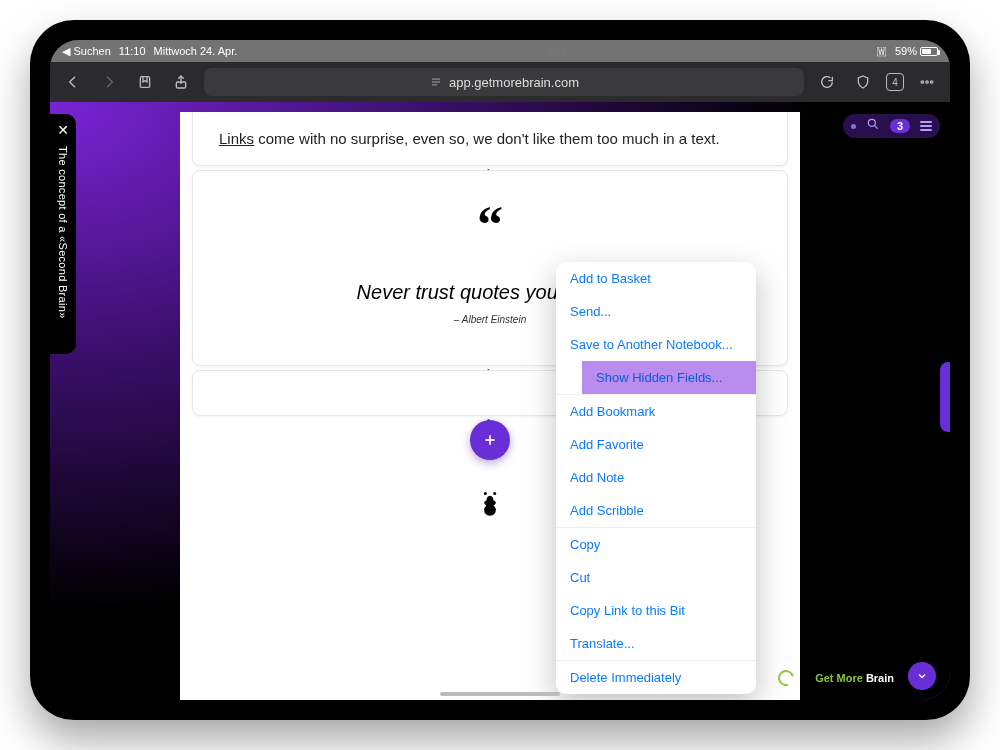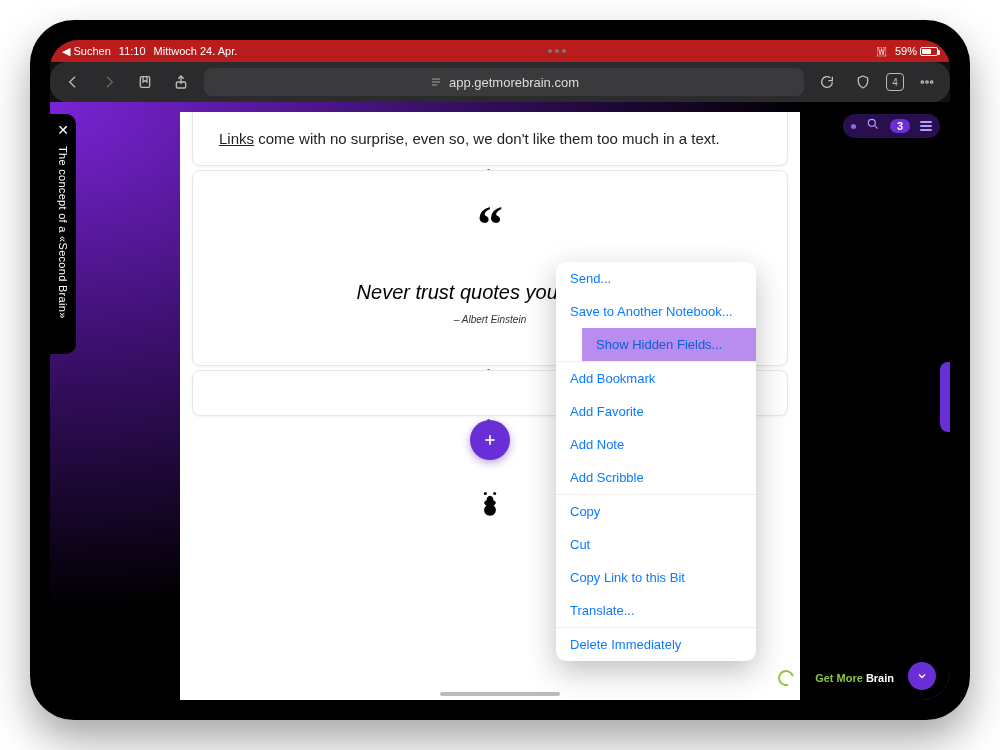--- a/index.html
+++ b/index.html
@@ -12,38 +12,37 @@
     padding: 20px;
   }
   .screen {
     width: 100%; height: 100%; background: #111; border-radius: 28px; overflow: hidden;
     position: relative;
     display: flex; flex-direction: column;
   }
 
   
   .statusbar {
-    height: 22px; background: #b91c1c; color: #fff; font-size: 11px;
+    height: 22px; background: #737373; color: #fff; font-size: 11px;
     display: flex; align-items: center; justify-content: space-between;
     padding: 0 12px;
   }
   .statusbar .left, .statusbar .right { display: flex; align-items: center; gap: 8px; }
   .statusbar .center { flex: 1; display: flex; justify-content: center; gap: 3px; color: #888;}
   .statusbar .dot { width: 4px; height: 4px; border-radius: 50%; background: #777; }
   .batt { display:inline-flex; align-items:center; gap:3px;}
   .batt-icon { width:18px; height:9px; border:1px solid #fff; border-radius:2px; position:relative;}
   .batt-icon::after{content:"";position:absolute;right:-3px;top:2px;width:2px;height:5px;background:#fff;border-radius:0 1px 1px 0;}
   .batt-fill{position:absolute;left:1px;top:1px;bottom:1px;width:55%;background:#fff;border-radius:1px;}
   .wifi { font-size: 12px; }
 
   
   .browserbar {
     height: 40px; background: #2b2b2d; display: flex; align-items: center; gap: 10px; padding: 0 10px;
     color: #bcbcbc;
-    border-radius: 17px;
   }
   .navbtn { width: 26px; height: 26px; display:flex; align-items:center; justify-content:center; border-radius:6px; }
   .navbtn svg { width: 16px; height: 16px; stroke: #bcbcbc; fill: none; stroke-width: 2; }
   .urlbar {
     flex: 1; height: 28px; background: #3a3a3c; border-radius: 8px; color: #ddd;
     font-size: 13px; display:flex; align-items:center; justify-content:center; gap:6px;
   }
   .urlbar .reader { width:14px; height:14px; opacity:.7; }
   .rb-icons { display:flex; align-items:center; gap:10px; }
   .tabcount { width:18px; height:18px; border:1.5px solid #bcbcbc; border-radius:4px; font-size:10px; display:flex; align-items:center; justify-content:center; }
@@ -262,20 +261,21 @@
         <div class="bee">
           <svg viewBox="0 0 24 24">
               <path d="M12 22c-3 0-5-2-5-5 0-2 1-3 2-4-1 0-2-1-2-2 0-1 1-2 2-2 0-2 1-4 3-4s3 2 3 4c1 0 2 1 2 2 0 1-1 2-2 2 1 1 2 2 2 4 0 3-2 5-5 5z"></path>
               <circle cx="8" cy="3" r="1.3"></circle>
               <circle cx="16" cy="3" r="1.3"></circle>
             </svg>
         </div>
       </div>
 
       <div class="ctxmenu" id="ctxmenu">
+          <div class="item">Add to Basket</div>
           <div class="item">Send...</div>
           <div class="item">Save to Another Notebook...</div>
           <div class="item sel">Show Hidden Fields...</div>
           <div class="sep"></div>
           <div class="item">Add Bookmark</div>
           <div class="item">Add Favorite</div>
           <div class="item">Add Note</div>
           <div class="item">Add Scribble</div>
           <div class="sep"></div>
           <div class="item">Copy</div>

